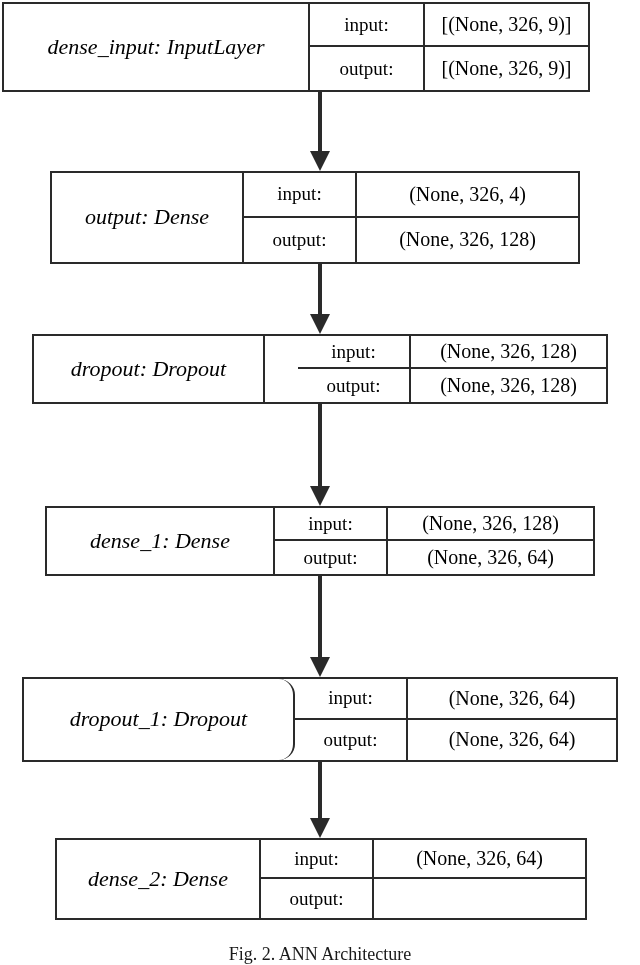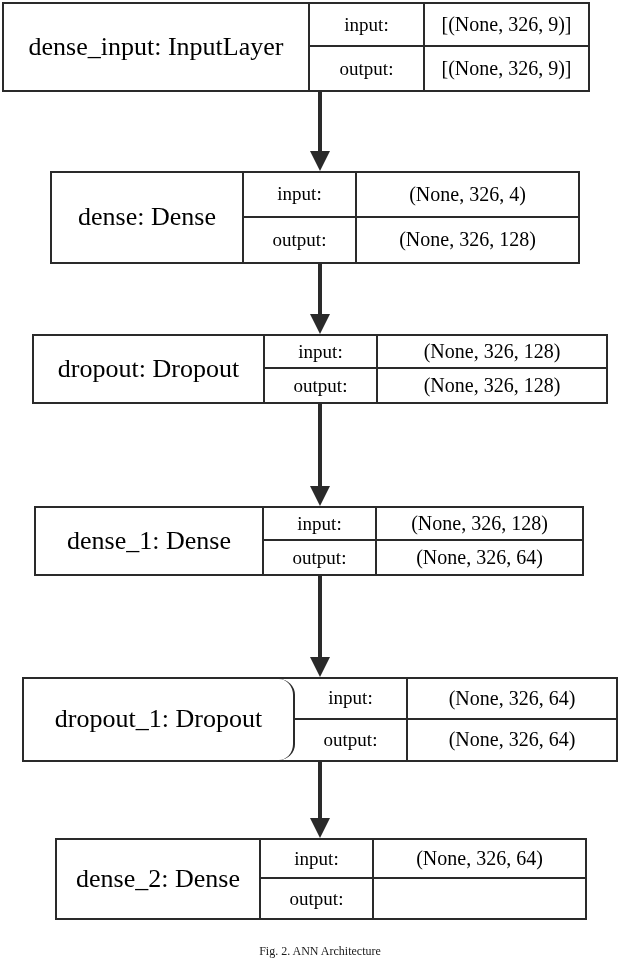--- a/index.html
+++ b/index.html
@@ -31,22 +31,23 @@
   }
   .node-name {
     box-sizing: border-box;
     display: flex;
     align-items: center;
     justify-content: center;
     border-right: 2px solid #2a2a2a;
     text-align: center;
     padding: 0 4px;
     white-space: nowrap;
-    font-size: 26px;
+    font-size: 22px;
     line-height: 1.1;
+    font-style: italic;
   }
   .node-io {
     box-sizing: border-box;
     flex: 1 1 auto;
     display: flex;
     flex-direction: column;
   }
   .io-row {
     box-sizing: border-box;
     flex: 1 1 50%;
@@ -82,21 +83,21 @@
     left: 0;
     top: 0;
   }
 
   
   .caption {
     position: absolute;
     left: 0;
     width: 640px;
     text-align: center;
-    font-size: 12px;
+    font-size: 18px;
     white-space: nowrap;
     color: #1a1a1a;
   }
 </style>
 </head>
 <body>
 
 <div id="canvas">
 
   <svg class="arrow" id="arrow-layer" width="640" height="965">
@@ -130,46 +131,46 @@
             <div class="io-key" style="width: 115px; border-right-color: rgb(42, 42, 42);">input:</div>
             <div class="io-val">[(None, 326, 9)]</div>
           </div>
           <div class="io-row bottom">
             <div class="io-key" style="width: 115px; border-right-color: rgb(42, 42, 42);">output:</div>
             <div class="io-val">[(None, 326, 9)]</div>
           </div>
         </div>
       </div>
       <div class="node" style="left: 50px; top: 171px; width: 530px; height: 93px; border-color: rgb(42, 42, 42);">
-        <div class="node-name" style="width: 192px; border-right-color: rgb(42, 42, 42);">dense: Dense</div>
+        <div class="node-name" style="width: 192px; border-right-color: rgb(42, 42, 42);">output: Dense</div>
         <div class="node-io">
           <div class="io-row top" style="border-bottom-color: rgb(42, 42, 42);">
             <div class="io-key" style="width: 113px; border-right-color: rgb(42, 42, 42);">input:</div>
             <div class="io-val">(None, 326, 4)</div>
           </div>
           <div class="io-row bottom">
             <div class="io-key" style="width: 113px; border-right-color: rgb(42, 42, 42);">output:</div>
             <div class="io-val">(None, 326, 128)</div>
           </div>
         </div>
       </div>
-      <div class="node" style="left: 32px; top: 334px; width: 576px; height: 70px; border-color: rgb(42, 42, 42);">
+      <div class="node" style="left: 32px; top: 334px; width: 576px; height: 70px; border-color: rgb(42, 42, 42); gap: 33px;">
         <div class="node-name" style="width: 231px; border-right-color: rgb(42, 42, 42);">dropout: Dropout</div>
         <div class="node-io">
           <div class="io-row top" style="border-bottom-color: rgb(42, 42, 42);">
             <div class="io-key" style="width: 113px; border-right-color: rgb(42, 42, 42);">input:</div>
             <div class="io-val">(None, 326, 128)</div>
           </div>
           <div class="io-row bottom">
             <div class="io-key" style="width: 113px; border-right-color: rgb(42, 42, 42);">output:</div>
             <div class="io-val">(None, 326, 128)</div>
           </div>
         </div>
       </div>
-      <div class="node" style="left: 34px; top: 506px; width: 550px; height: 70px; border-color: rgb(42, 42, 42);">
+      <div class="node" style="left: 45px; top: 506px; width: 550px; height: 70px; border-color: rgb(42, 42, 42);">
         <div class="node-name" style="width: 228px; border-right-color: rgb(42, 42, 42);">dense_1: Dense</div>
         <div class="node-io">
           <div class="io-row top" style="border-bottom-color: rgb(42, 42, 42);">
             <div class="io-key" style="width: 113px; border-right-color: rgb(42, 42, 42);">input:</div>
             <div class="io-val">(None, 326, 128)</div>
           </div>
           <div class="io-row bottom">
             <div class="io-key" style="width: 113px; border-right-color: rgb(42, 42, 42);">output:</div>
             <div class="io-val">(None, 326, 64)</div>
           </div>

